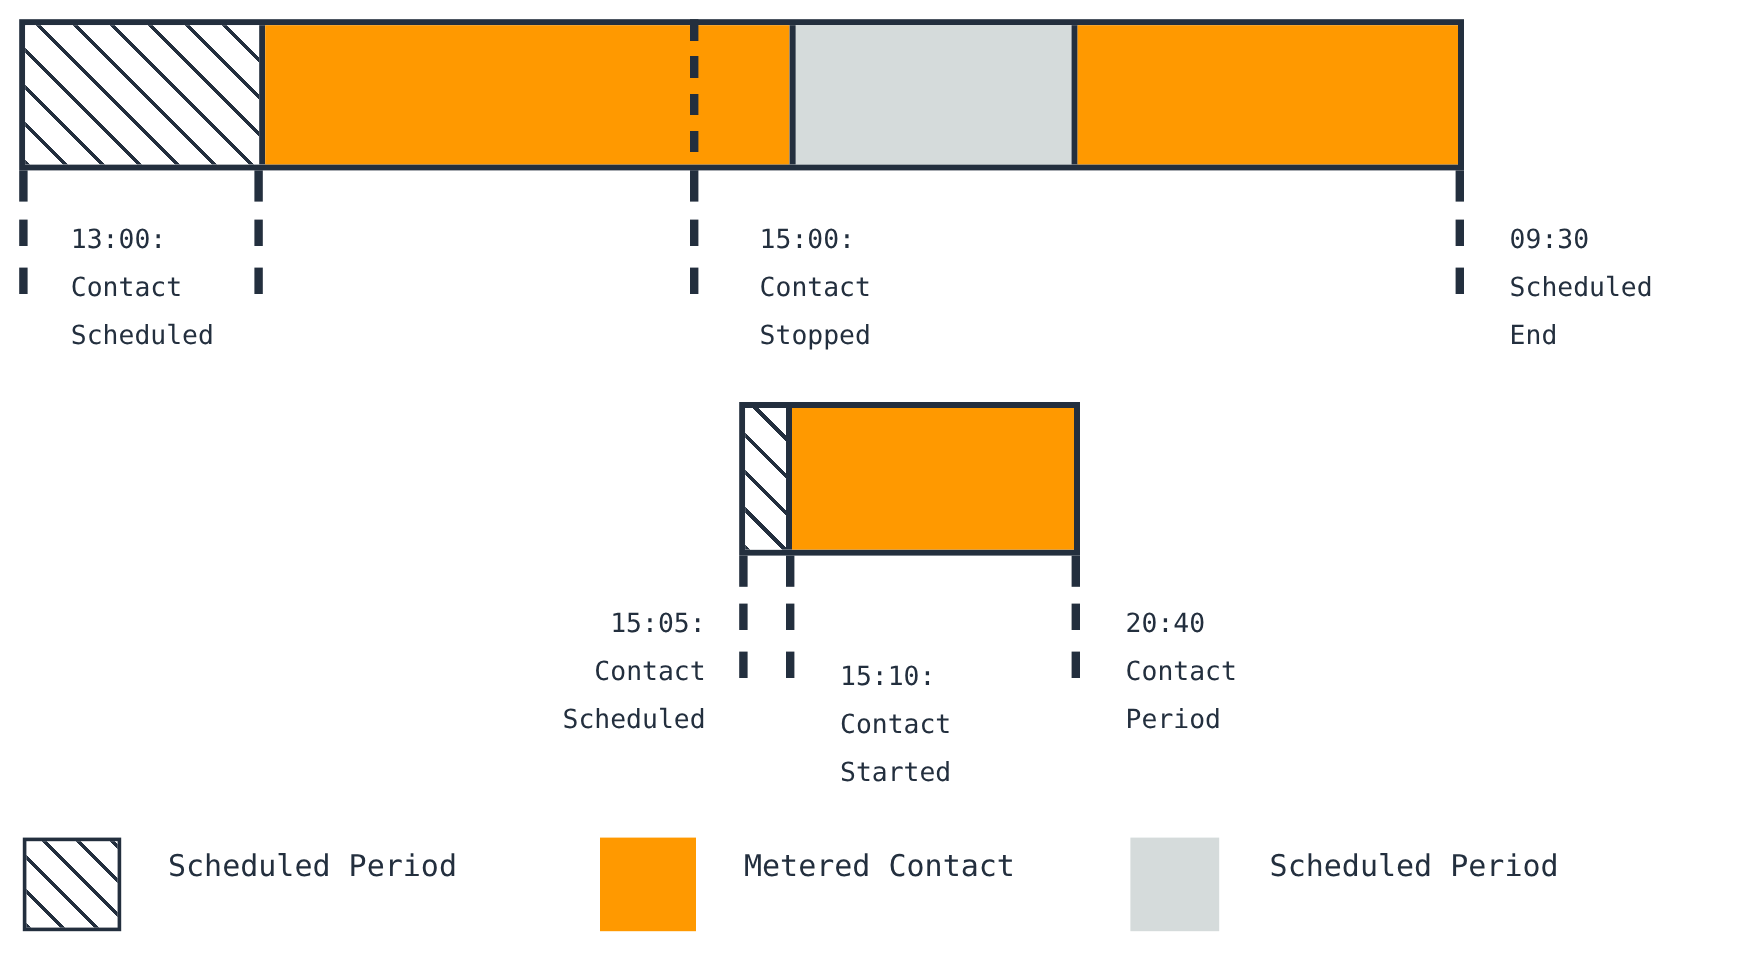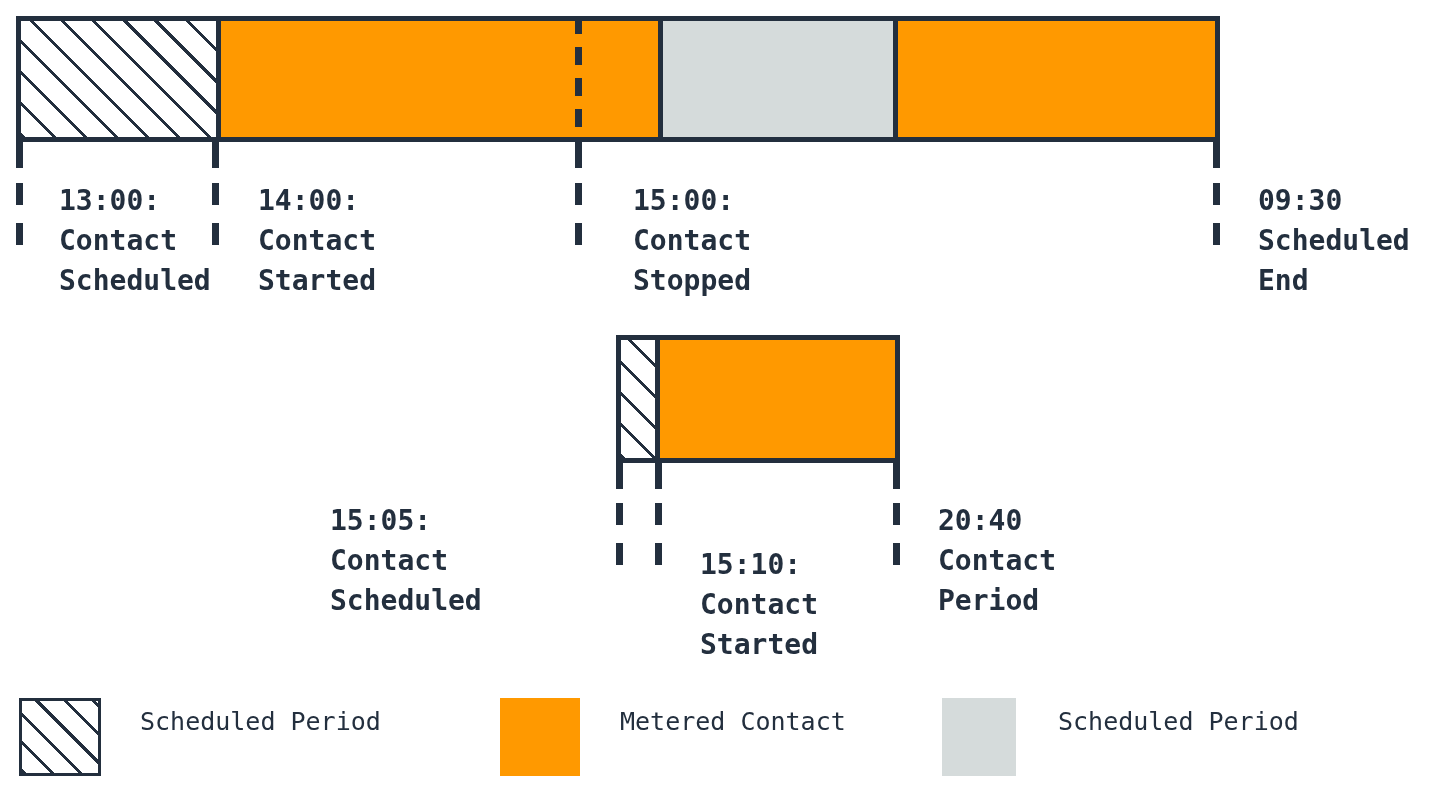--- a/index.html
+++ b/index.html
@@ -70,28 +70,27 @@
   .tickdash {
     position: absolute;
     width: 7px;
     height: 22px;
     background: #232f3e;
   }
 
   
   .lbl {
     position: absolute;
-    font-size: 28px;
+    font-size: 22px;
     line-height: 40px;
     white-space: pre;
     color: #232f3e;
     letter-spacing: 0px;
-    font-weight: bold;
   }
-  .lbl.right { }
+  .lbl.right { text-align: right; }
 
   
   .legend-item { position: absolute; }
   .swatch {
     position: absolute;
     box-sizing: border-box;
   }
   .swatch.hatch {
     border: 3px solid #232f3e;
     background-color: #ffffff;
@@ -136,23 +135,20 @@
   <div class="tickdash" style="left:212px; top:223px;"></div>
   <div class="tickdash" style="left:575px; top:183px;"></div>
   <div class="tickdash" style="left:575px; top:223px;"></div>
   <div class="tickdash" style="left:1213px;top:183px;"></div>
   <div class="tickdash" style="left:1213px;top:223px;"></div>
 
   <div class="lbl" style="left:59px; top:181px;"><span>13:00:</span>
 <span>Contact</span>
 <span>Scheduled</span></div>
 
-  <div class="lbl" style="left:258px; top:181px;"><span>14:00:</span>
-<span>Contact</span>
-<span>Started</span></div>
 
   <div class="lbl" style="left:620px; top:181px;margin-left:13px;"><span>15:00:</span>
 <span>Contact</span>
 <span>Stopped</span></div>
 
   <div class="lbl" style="left:1258px; top:181px;"><span>09:30</span>
 <span>Scheduled</span>
 <span>End</span></div>
 
   <div class="bar" style="left:616px; top:335px; width:284px; height:128px;">

